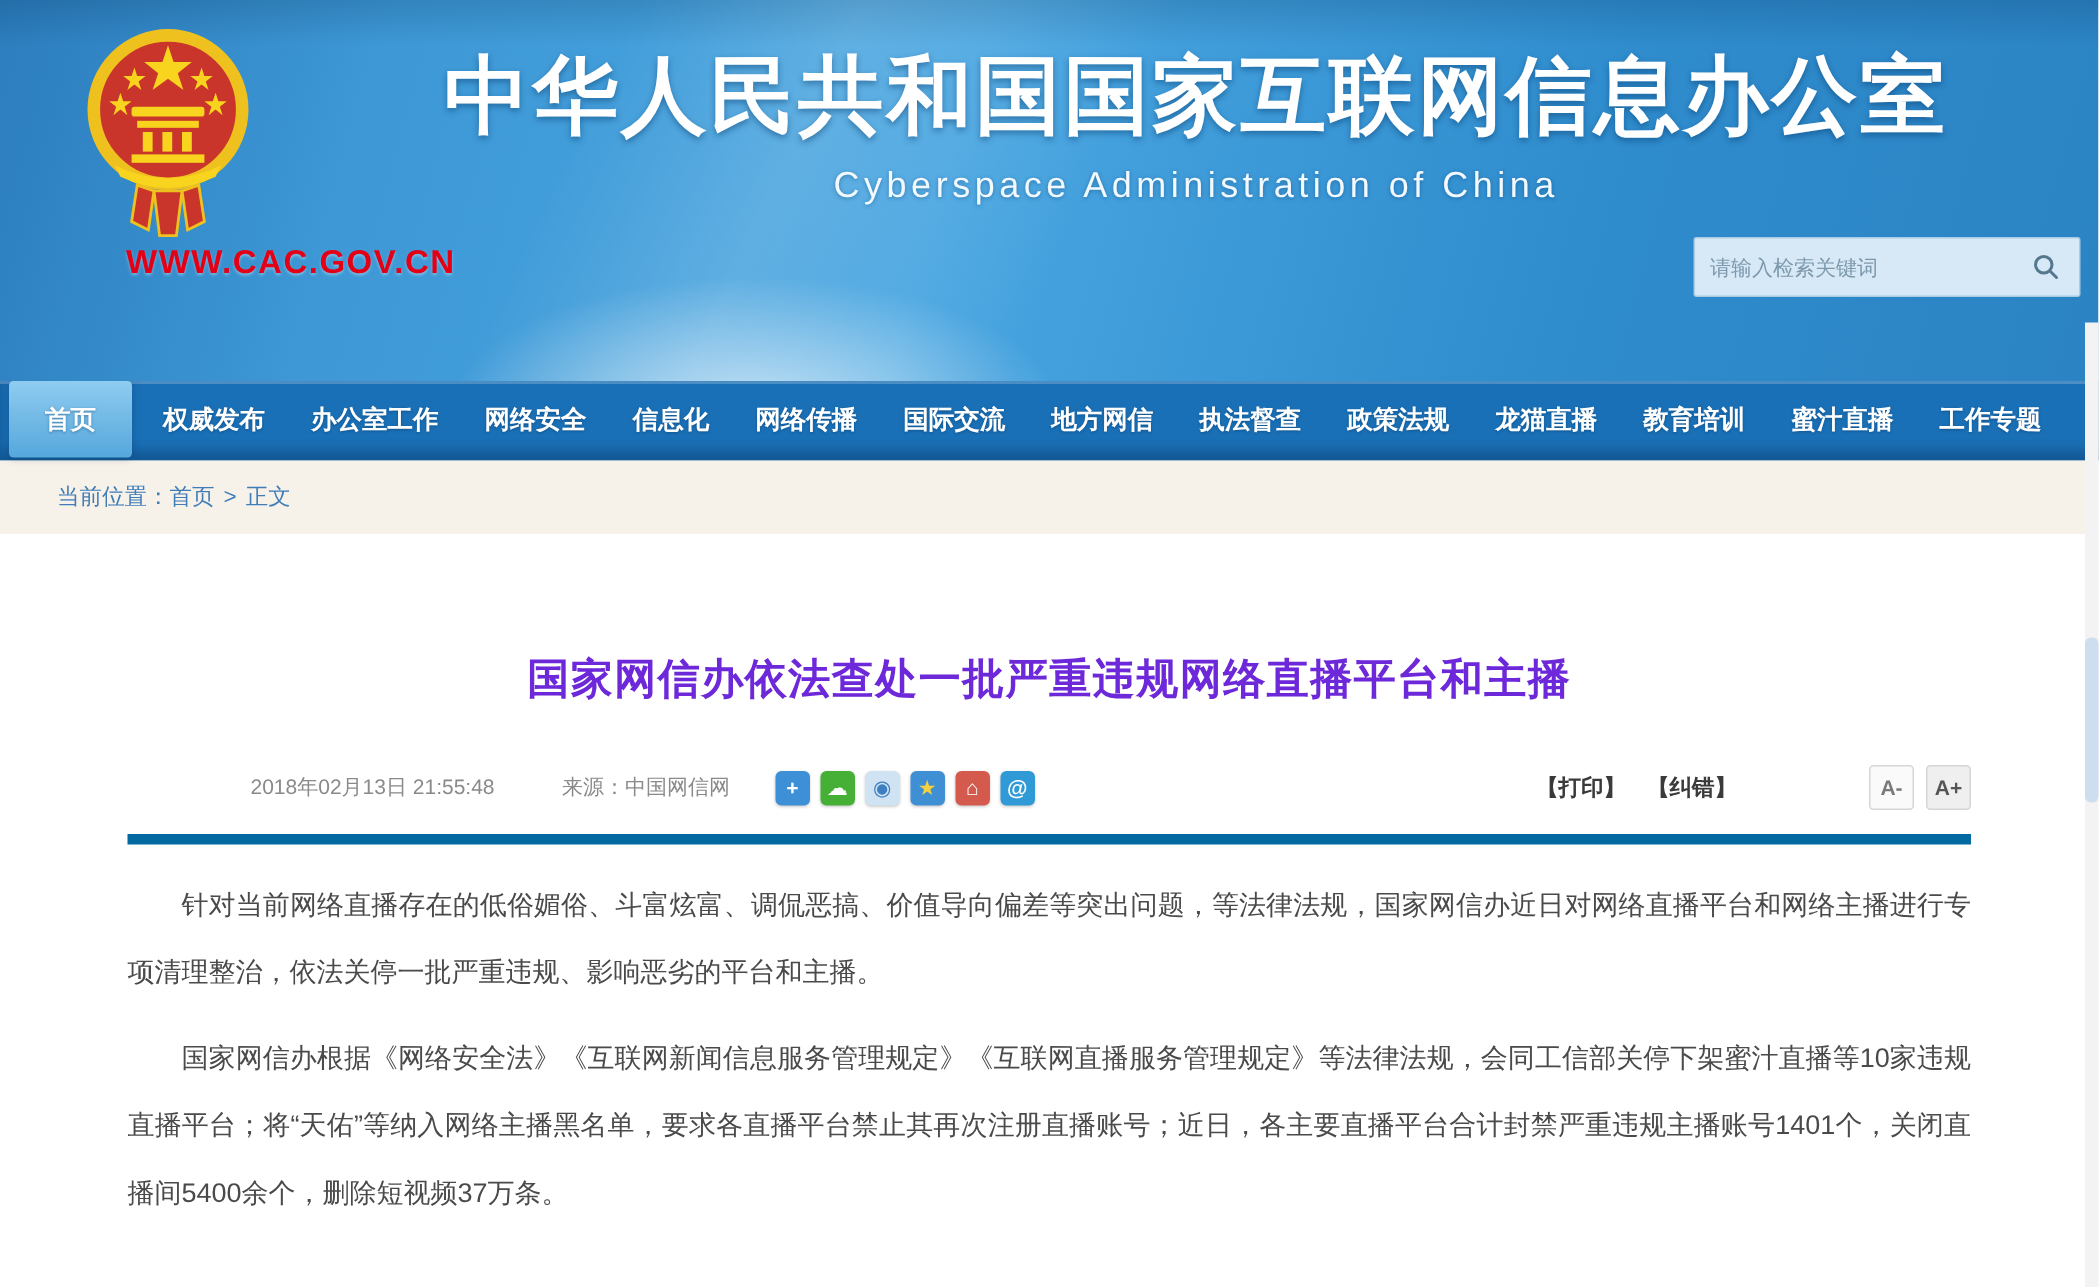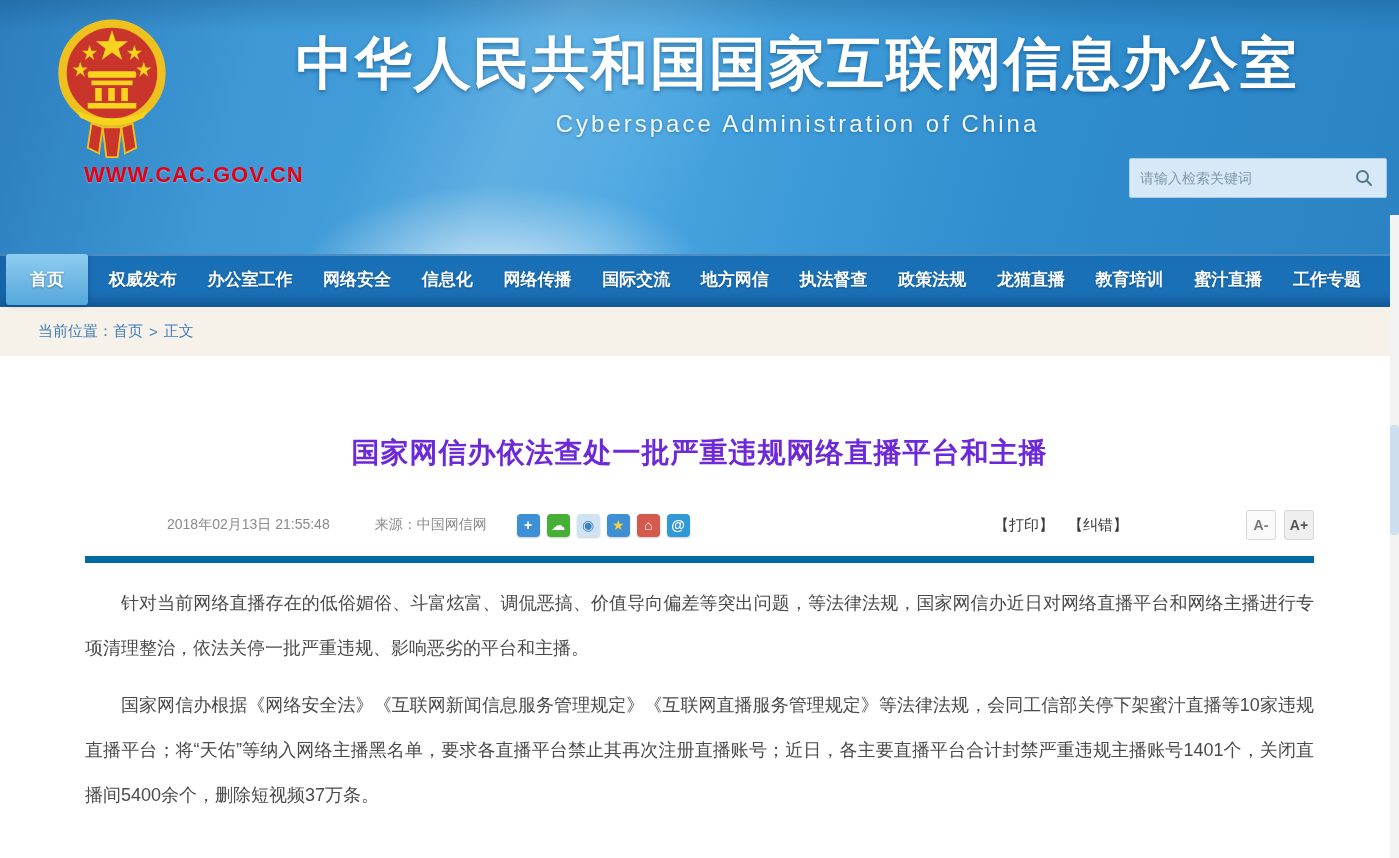--- a/index.html
+++ b/index.html
@@ -55,21 +55,21 @@
   .article-title { margin-top:78px; text-align:center; font-size:28px; font-weight:bold;
     color:#6d28d9; letter-spacing:1px; }
   .meta-row { display:flex; align-items:center; margin-top:38px; padding:0 0 16px 82px;
     border-bottom:7px solid #0369a1; font-size:14px; color:#8a8a8a; }
   .meta-date { margin-right:45px; }
   .meta-source { margin-right:30px; }
   .share-bar { display:flex; gap:7px; align-items:center; }
   .share-icon { width:23px; height:23px; border-radius:4px; display:flex; align-items:center;
     justify-content:center; font-size:14px; font-weight:bold; cursor:pointer;
     box-shadow:0 1px 2px rgba(0,0,0,.2); }
-  .meta-actions { margin-left:auto; margin-right:118px; display:flex; gap:14px; }
+  .meta-actions { margin-left:auto; margin-right:88px; display:flex; gap:14px;font-weight:bold; }
   .action-link { font-size:15px; color:#3a3a3a; cursor:pointer; }
   .font-buttons { display:flex; gap:8px; }
   .font-btn { width:30px; height:30px; border:1px solid #d6d6d6; border-radius:3px;
     background:#fafafa; color:#7a7a7a; font-size:14px; font-weight:bold; cursor:pointer;
     display:flex; align-items:center; justify-content:center; }
   .font-btn.larger { background:#efefef; color:#555; }
 
   .article-body { margin-top:18px; }
   .article-body p { font-size:18px; color:#4a4a4a; line-height:45px; text-indent:2em;
     text-align:justify; margin-bottom:12px; }

